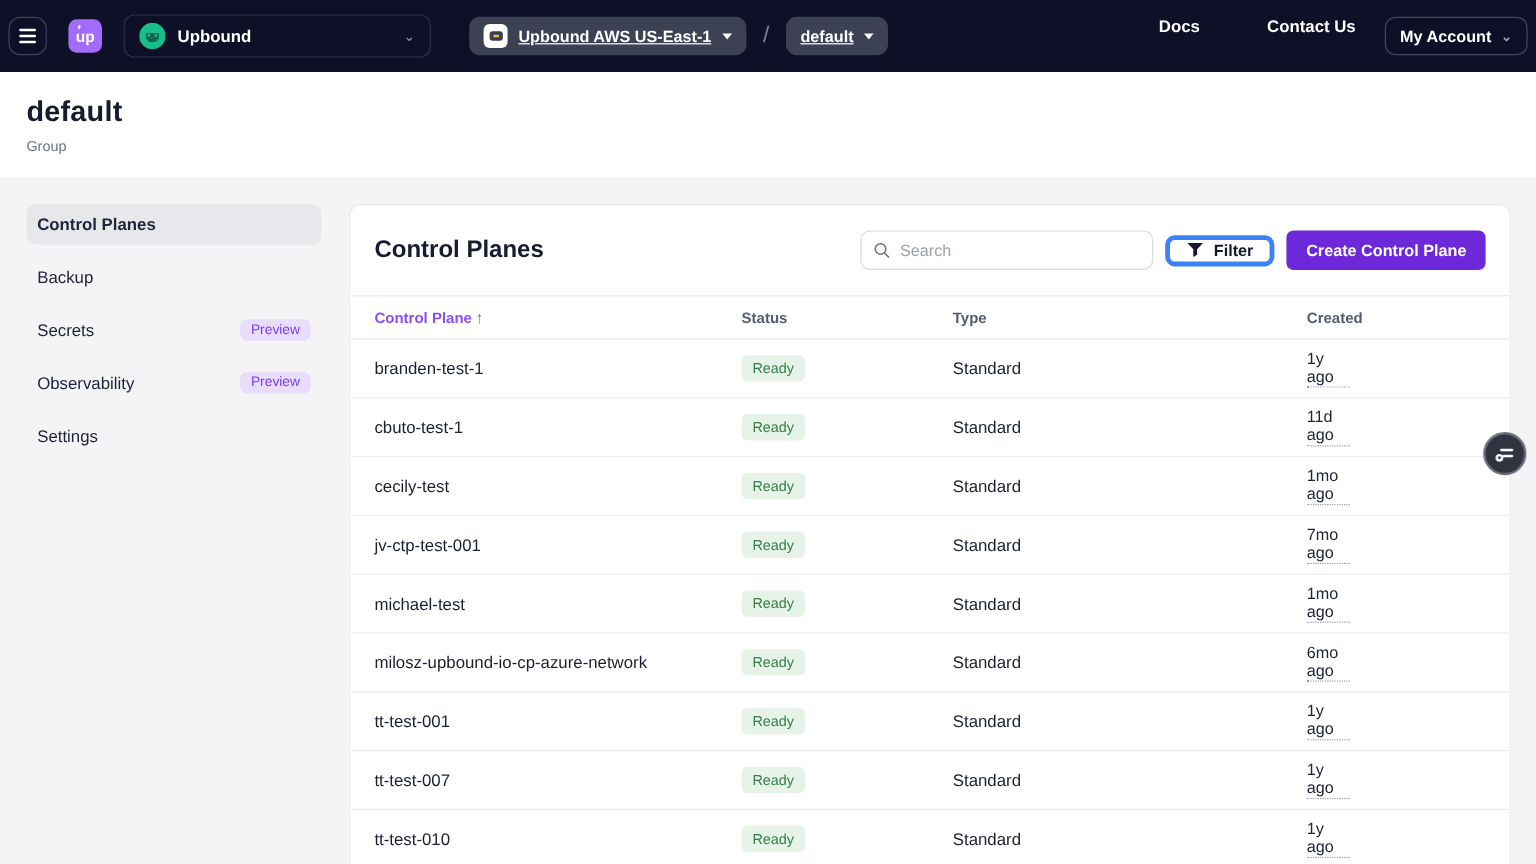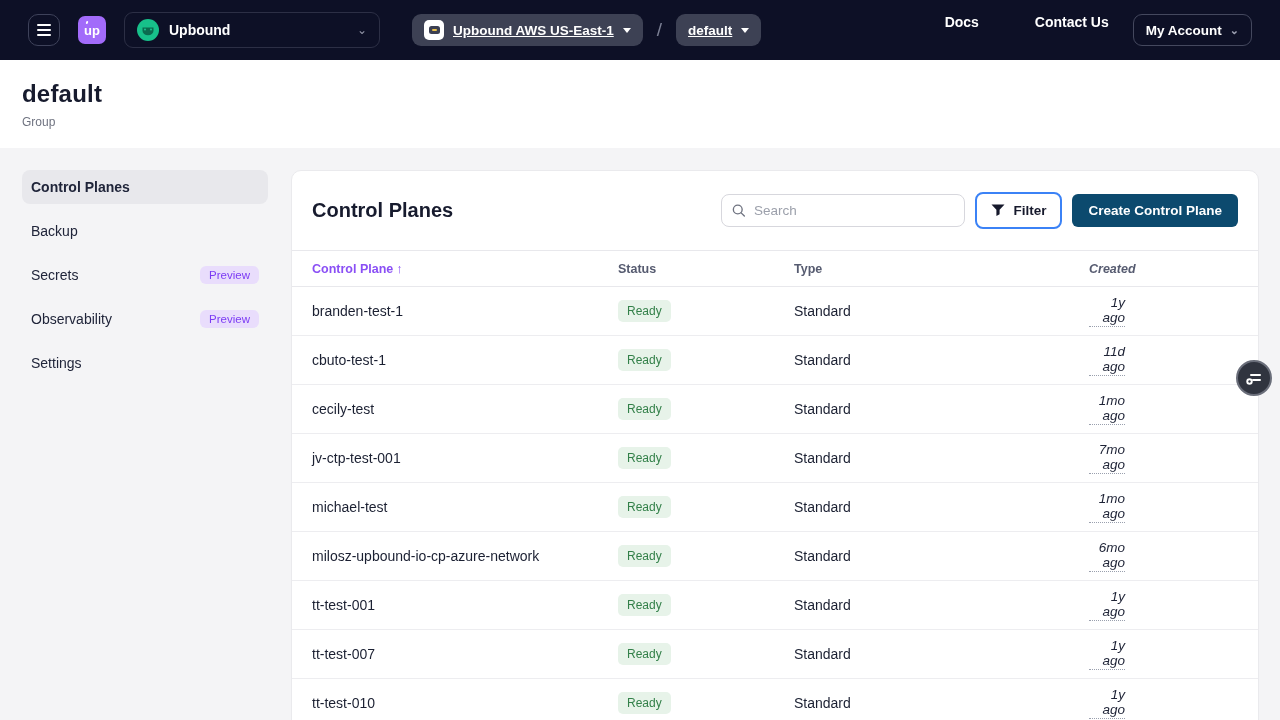--- a/index.html
+++ b/index.html
@@ -1,20 +1,20 @@
 <!DOCTYPE html>
 <html><head>
 <meta charset="utf-8">
 <style>
   * { margin:0; padding:0; box-sizing:border-box; }
   html,body { width:1280px; height:720px; overflow:hidden; }
   body { font-family:"Liberation Sans", sans-serif; background:#f4f4f6; color:#1b2032; }
 
   
-  .navbar { height:60px; background:#0d1026; display:flex; align-items:center; padding:0 28px; }
+  .navbar { height:60px; background:#0d1026; display:flex; align-items:center; padding:0 7px; }
   .hamburger { width:32px; height:32px; border:1.5px solid #3e425a; border-radius:10px;
     display:flex; flex-direction:column; justify-content:center; align-items:center; gap:3px;
     cursor:pointer; background:transparent; margin-right:18px; }
   .hamburger i { display:block; width:14px; height:2px; background:#fff; border-radius:1px; }
   .logo { width:28px; height:28px; border-radius:7px; background:#a26bfa; color:#fff;
     font-size:13px; font-weight:700; display:flex; align-items:center; justify-content:center;
     margin-right:18px; position:relative; }
   .logo::before { content:""; position:absolute; top:5px; left:8px; width:2px; height:3px;
     background:#fff; border-radius:1px; transform:rotate(20deg); }
   .org-switch { width:256px; height:36px; border:1px solid #2c2f45; border-radius:9px;
@@ -58,33 +58,33 @@
   .card { width:968px; margin-top:22px; background:#fff; border:1px solid #eaeaed;
     border-radius:10px 10px 0 0; height:620px; }
   .card-header { display:flex; align-items:center; padding:21px 20px; }
   .card-title { font-size:20px; font-weight:700; color:#171b2e; }
   .hdr-actions { margin-left:auto; display:flex; align-items:center; gap:10px; }
   .search-box { width:244px; height:33px; border:1px solid #d7d7dd; border-radius:8px;
     display:flex; align-items:center; padding:0 10px; background:#fff; }
   .search-box input { border:none; outline:none; font-size:13.5px; width:100%;
     font-family:inherit; color:#1b2032; margin-left:8px; background:transparent; }
   .search-box input::placeholder { color:#9ca0ab; }
-  .filter-btn { height:37px; border:2px solid #3b82f6; border-radius:8px; background:#fff;
+  .filter-btn { height:26px; border:4px solid #3b82f6; border-radius:8px; background:#fff;
     display:flex; align-items:center; gap:8px; padding:0 14px; font-size:13.5px; font-weight:700;
     color:#16192c; cursor:pointer; font-family:inherit; }
-  .create-btn { height:33px; border:none; border-radius:6px; background:#0c4a6e; color:#fff;
+  .create-btn { height:33px; border:none; border-radius:6px; background:#6d28d9; color:#fff;
     font-size:13.5px; font-weight:700; padding:0 16px; cursor:pointer; font-family:inherit; }
 
   .trow { display:grid; grid-template-columns:306px 176px 295px 1fr;
     padding-left:20px; padding-right:133px; align-items:center; }
   .thead { height:37px; border-top:1px solid #e8e8ec; border-bottom:1px solid #e8e8ec;
     font-size:12.5px; font-weight:700; color:#565b70; }
   .thead .sorted { color:#8a4ff5; cursor:pointer; }
   .thead .sort-arrow { font-size:13px; margin-left:3px; }
-  .thead .col-created, .tbody .col-created { text-align:right;font-style:italic; }
+  .thead .col-created, .tbody .col-created { text-align:left; }
   .tbody .trow { height:49px; border-bottom:1px solid #ededf0; font-size:14px; color:#1b2032; cursor:pointer; }
   .status-badge { display:inline-block; background:#e7f3e9; color:#338049; font-size:12px;
     padding:4px 9px; border-radius:5px; }
   .created-val { display:inline-block; font-size:13.5px; color:#1e2336;
     border-bottom:1.5px dotted #9aa0ae; padding-bottom:1px; }
 
   
   .float-widget { position:fixed; top:360px; right:8px; width:36px; height:36px; border-radius:50%;
     background:#30343f; border:2px solid #6a6e7a; display:flex; align-items:center; justify-content:center;
     cursor:pointer; }

